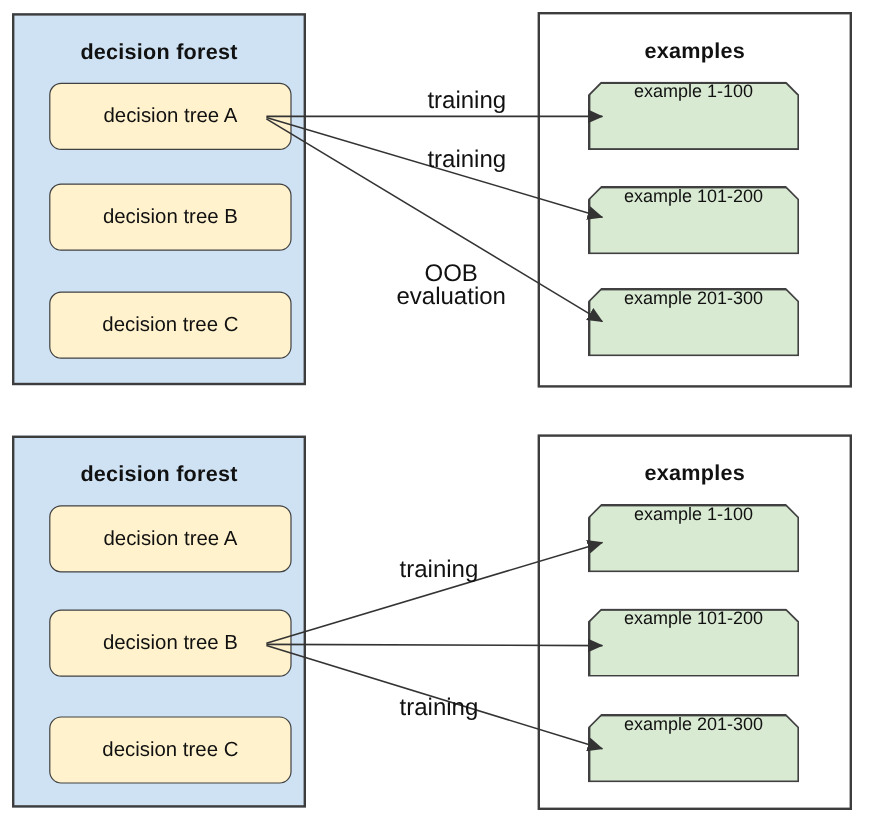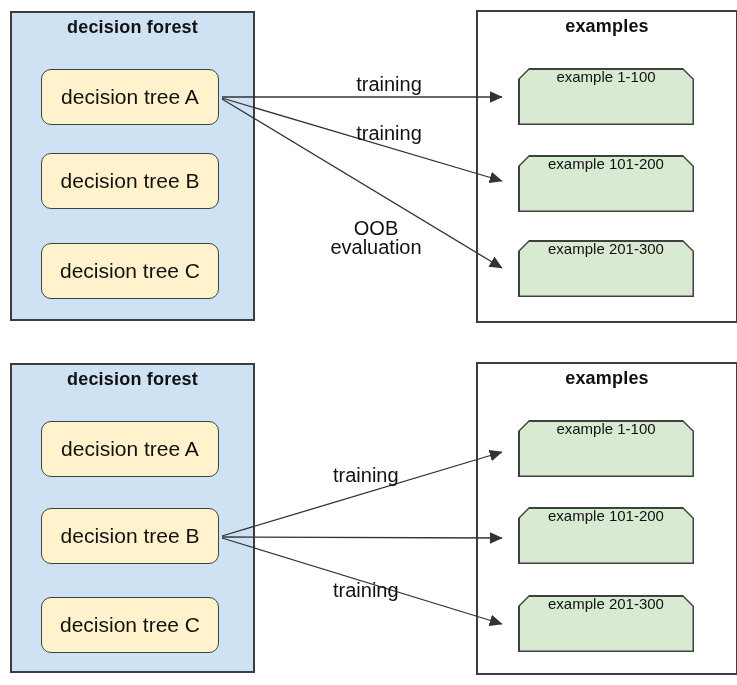--- a/index.html
+++ b/index.html
@@ -3,26 +3,26 @@
 <meta charset="utf-8">
 <style>
   html,body{margin:0;padding:0;background:#ffffff;}
   .canvas{
     position:relative;width:737px;height:685px;background:#ffffff;
     font-family:"Liberation Sans", sans-serif;color:#111;overflow:hidden;
   }
   .section{position:absolute;left:0;width:737px;}
   .panel{position:absolute;border:2px solid #3d3d3d;box-sizing:border-box;}
   .forest-panel{left:10px;top:11px;width:245px;height:310px;background:#cfe2f3;}
-  .examples-panel{left:476px;top:10px;width:262px;height:313px;background:#ffffff;}
-  .panel-title{font-weight:bold;font-size:18px;text-align:center;margin-top:4px;letter-spacing:.2px;}
+  .examples-panel{left:448px;top:10px;width:262px;height:313px;background:#ffffff;}
+  .panel-title{font-weight:bold;font-size:18px;text-align:center;margin-top:20px;letter-spacing:.2px;}
   .tree{
-    position:absolute;left:29px;width:178px;height:56px;box-sizing:border-box;
+    position:absolute;left:29px;width:202px;height:56px;box-sizing:border-box;
     background:#fff2cc;border:1.5px solid #404040;border-radius:10px;
-    display:flex;align-items:center;justify-content:center;font-size:21px;
+    display:flex;align-items:center;justify-content:center;font-size:17px;
   }
   .snip{
     position:absolute;left:40px;width:176px;height:57px;background:#404040;
     clip-path:polygon(11px 0, calc(100% - 11px) 0, 100% 11px, 100% 100%, 0 100%, 0 11px);
     display:flex;align-items:flex-start;justify-content:center;
   }
   .snip-fill{
     position:absolute;inset:1.5px;background:#d9ead3;
     clip-path:polygon(10px 0, calc(100% - 10px) 0, 100% 10px, 100% 100%, 0 100%, 0 10px);
   }

